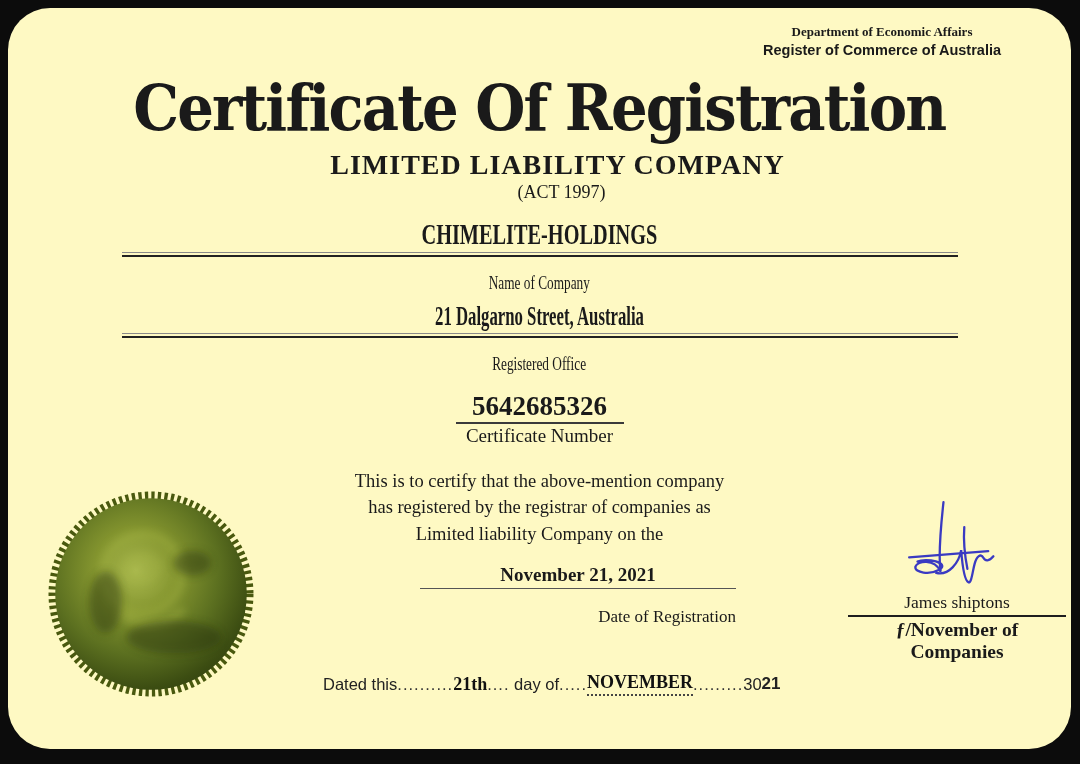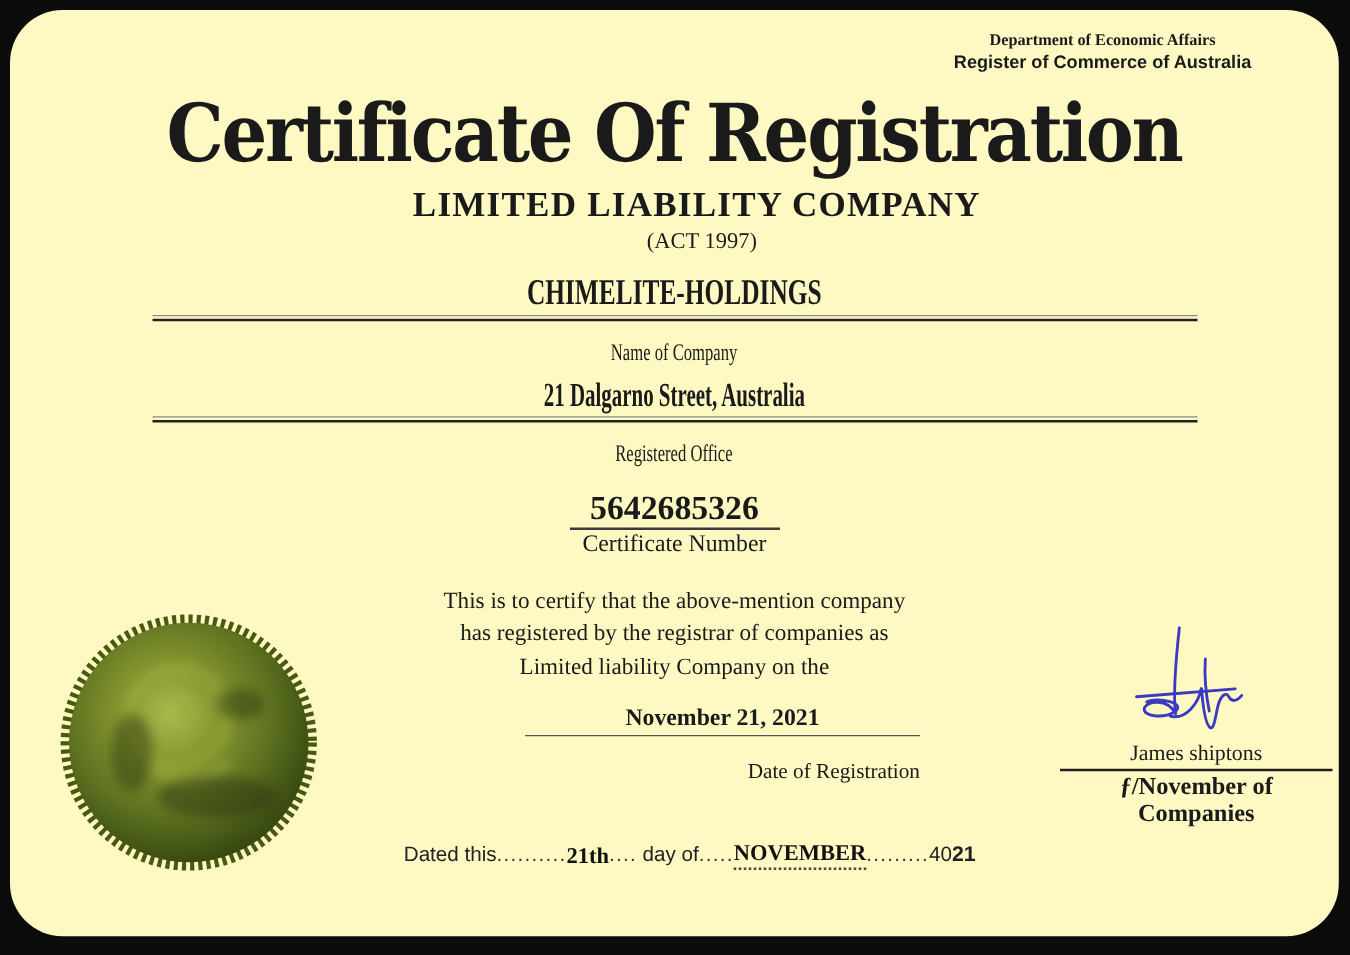--- a/index.html
+++ b/index.html
@@ -137,16 +137,16 @@
         <path d="M30 70 C42 73 52 60 54 48 C55 61 57 77 61 79 C64 80 65 68 67 61 C69 54 73 51 75 55 C77 59 81 59 85 54"></path>
         <path d="M57 26 C56 40 58 56 60 66"></path>
       </g>
     </svg>
     <div class="signer-name">James shiptons</div>
     <div class="rule-sign"></div>
     <div class="signer-title">ƒ/November of Companies</div>
   </div>
 
   <div class="dated">
-    <span>Dated this</span><span class="dots">..........</span><span class="dval">21th</span><span class="dots">....</span><span> day of</span><span class="dots">.....</span><span class="dmonth">NOVEMBER</span><span class="dots">.........</span><span>40</span><span class="ybold">21</span>
+    <span>Dated this</span><span class="dots">..........</span><span class="dval">21th</span><span class="dots">....</span><span> day of</span><span class="dots">.....</span><span class="dmonth">NOVEMBER</span><span class="dots">.........</span><span>30</span><span class="ybold">21</span>
   </div>
 
 </div>
 
 </body></html>

